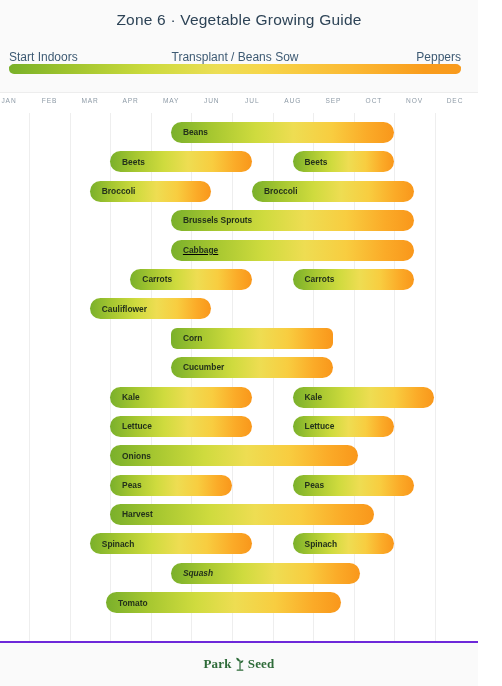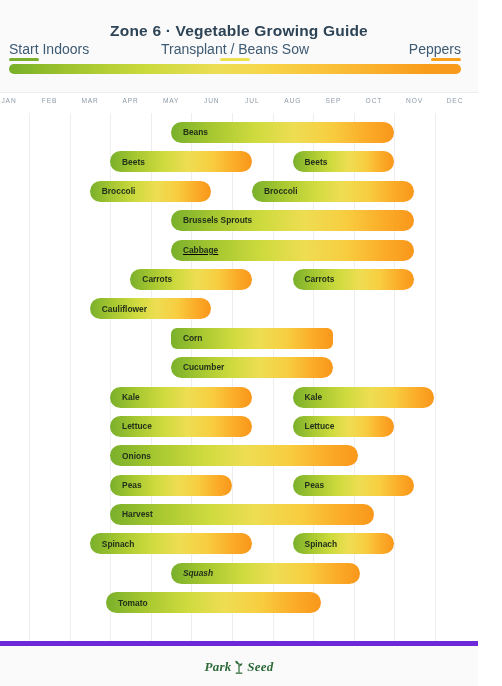--- a/index.html
+++ b/index.html
@@ -31,42 +31,42 @@
     top: 0;
     width: 502px;
     height: 93px;
     background: #fafafa;
     border-bottom: 1px solid #ededed;
     box-sizing: border-box;
   }
   .title {
     position: absolute;
     left: 0;
-    top: 22px;
+    top: 11px;
     width: 478px;
     text-align: center;
     font-size: 15.5px;
-    font-weight: bold;
+    font-weight: normal;
     color: #2d4356;
     letter-spacing: 0.2px;
     white-space: nowrap;
   }
 
   
   .legend {
     position: absolute;
     left: 9px;
     top: 40px;
     width: 452px;
     height: 20px;
   }
   .legend-item {
     position: absolute;
-    top: 4px;
-    font-size: 14px;
+    top: 12px;
+    font-size: 12px;
     color: #3d5a73;
     white-space: nowrap;
   }
   .legend-item.start  { left: 0; text-align: left; }
   .legend-item.mid    { left: 50%; transform: translateX(-50%); text-align: center; }
   .legend-item.end    { right: 0; text-align: right; }
   .legend-label { display: block; line-height: 11px; }
   .legend-swatch {
     display: block;
     height: 3px;
@@ -159,23 +159,22 @@
   }
 
   
   .footer {
     position: absolute;
     left: 0;
     top: 641px;
     width: 502px;
     height: 45px;
     background: #fafafa;
-    border-top: 5px solid #6d28d9;
+    border-top: 2px solid #6d28d9;
     box-sizing: border-box;
-    font-style: italic;
   }
   .brand {
     position: absolute;
     left: 0;
     top: 13px;
     width: 478px;
     text-align: center;
     font-family: "Liberation Serif", serif;
     font-size: 13px;
     font-weight: bold;
@@ -352,21 +351,21 @@
           <div class="bar" style="left: 272.55px; width: 101.375px;">
             <span class="bar-label">Spinach</span>
           </div>
         </div>
         <div class="row">
           <div class="bar" style="left: 150.9px; width: 189px; font-style: italic;">
             <span class="bar-label">Squash</span>
           </div>
         </div>
         <div class="row">
-          <div class="bar" style="left: 86.02px; width: 215px;">
+          <div class="bar" style="left: 86.02px; width: 235px;">
             <span class="bar-label">Tomato</span>
           </div>
         </div>
       </div>
   </div>
 
   <div class="footer">
     <div class="brand">
       <span>Park</span><span class="brand-mark"><svg width="12" height="14" viewBox="0 0 12 14" xmlns="http://www.w3.org/2000/svg">
             <g fill="#2e6b39">

